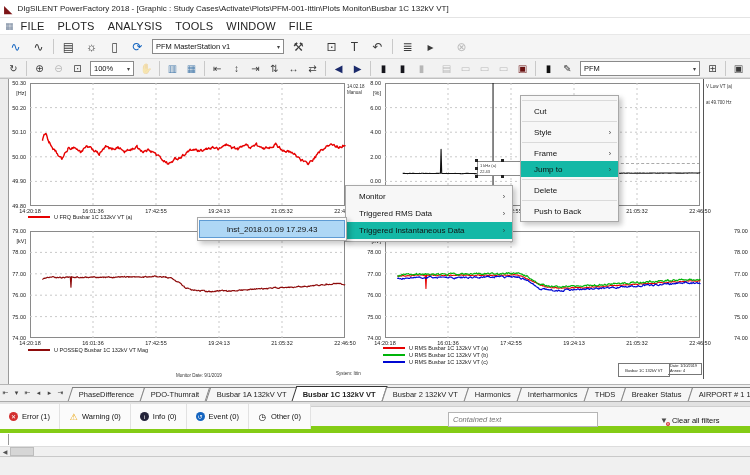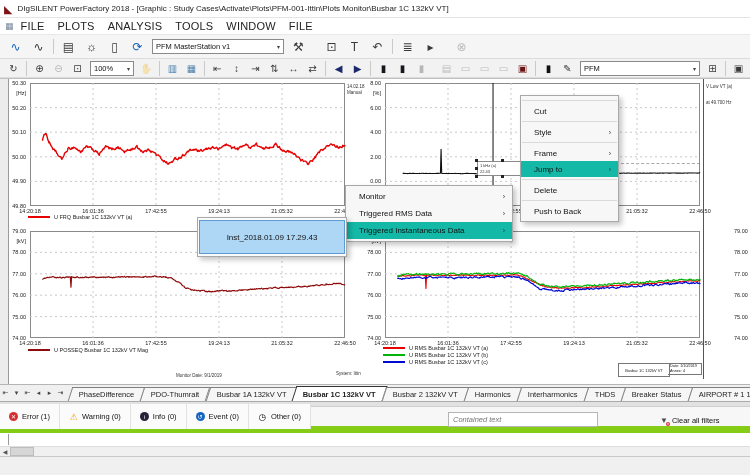--- a/index.html
+++ b/index.html
@@ -52,21 +52,21 @@
   
   .menu{position:absolute;background:#f7f7f7;border:1px solid #a8a8a8;box-shadow:3px 3px 5px rgba(0,0,0,.22);
     padding:2px 0;z-index:30;box-sizing:border-box;}
   #ctxmenu{left:520px;top:95px;width:99px;}
   #jumpmenu{left:345px;top:185px;width:168px;z-index:31;}
   #instmenu{left:197px;top:217px;width:150px;z-index:32;background:#fbfbfb;}
   .mi{height:16px;display:flex;align-items:center;padding:0 7px 0 13px;font-size:8px;color:#111;}
   #jumpmenu .mi{height:17px;}
   .mi .arrow{margin-left:auto;font-size:7px;color:#333;}
   .mi.hl{background:#14b8a6;justify-content:space-between;}
-  #instmenu .mi{height:16px;justify-content:center;padding:8px;border:1px solid #5e9bd3;margin:0 1px;
+  #instmenu .mi{height:16px;justify-content:center;padding:0;border:1px solid #5e9bd3;margin:0 1px;
     background:#aed7f5;}
   .msep{height:1px;background:#dadada;margin:2px 1px;}
   
   #tabbar{left:0;top:384px;width:750px;height:17px;background:#f0f0f0;border-top:1px solid #b5b5b5;
     display:flex;align-items:flex-end;overflow:hidden;box-sizing:border-box;}
   .tnav{width:11px;height:12px;display:flex;align-items:center;justify-content:center;font-size:7px;
     color:#444;flex:0 0 auto;}
   #tabs{display:flex;align-items:flex-end;margin-left:4px;}
   .tab{height:13px;border:1px solid #808080;border-bottom:none;transform:skewX(-18deg);
     background:#f6f6f6;display:flex;align-items:center;padding:0 8px;font-size:7.5px;color:#222;

